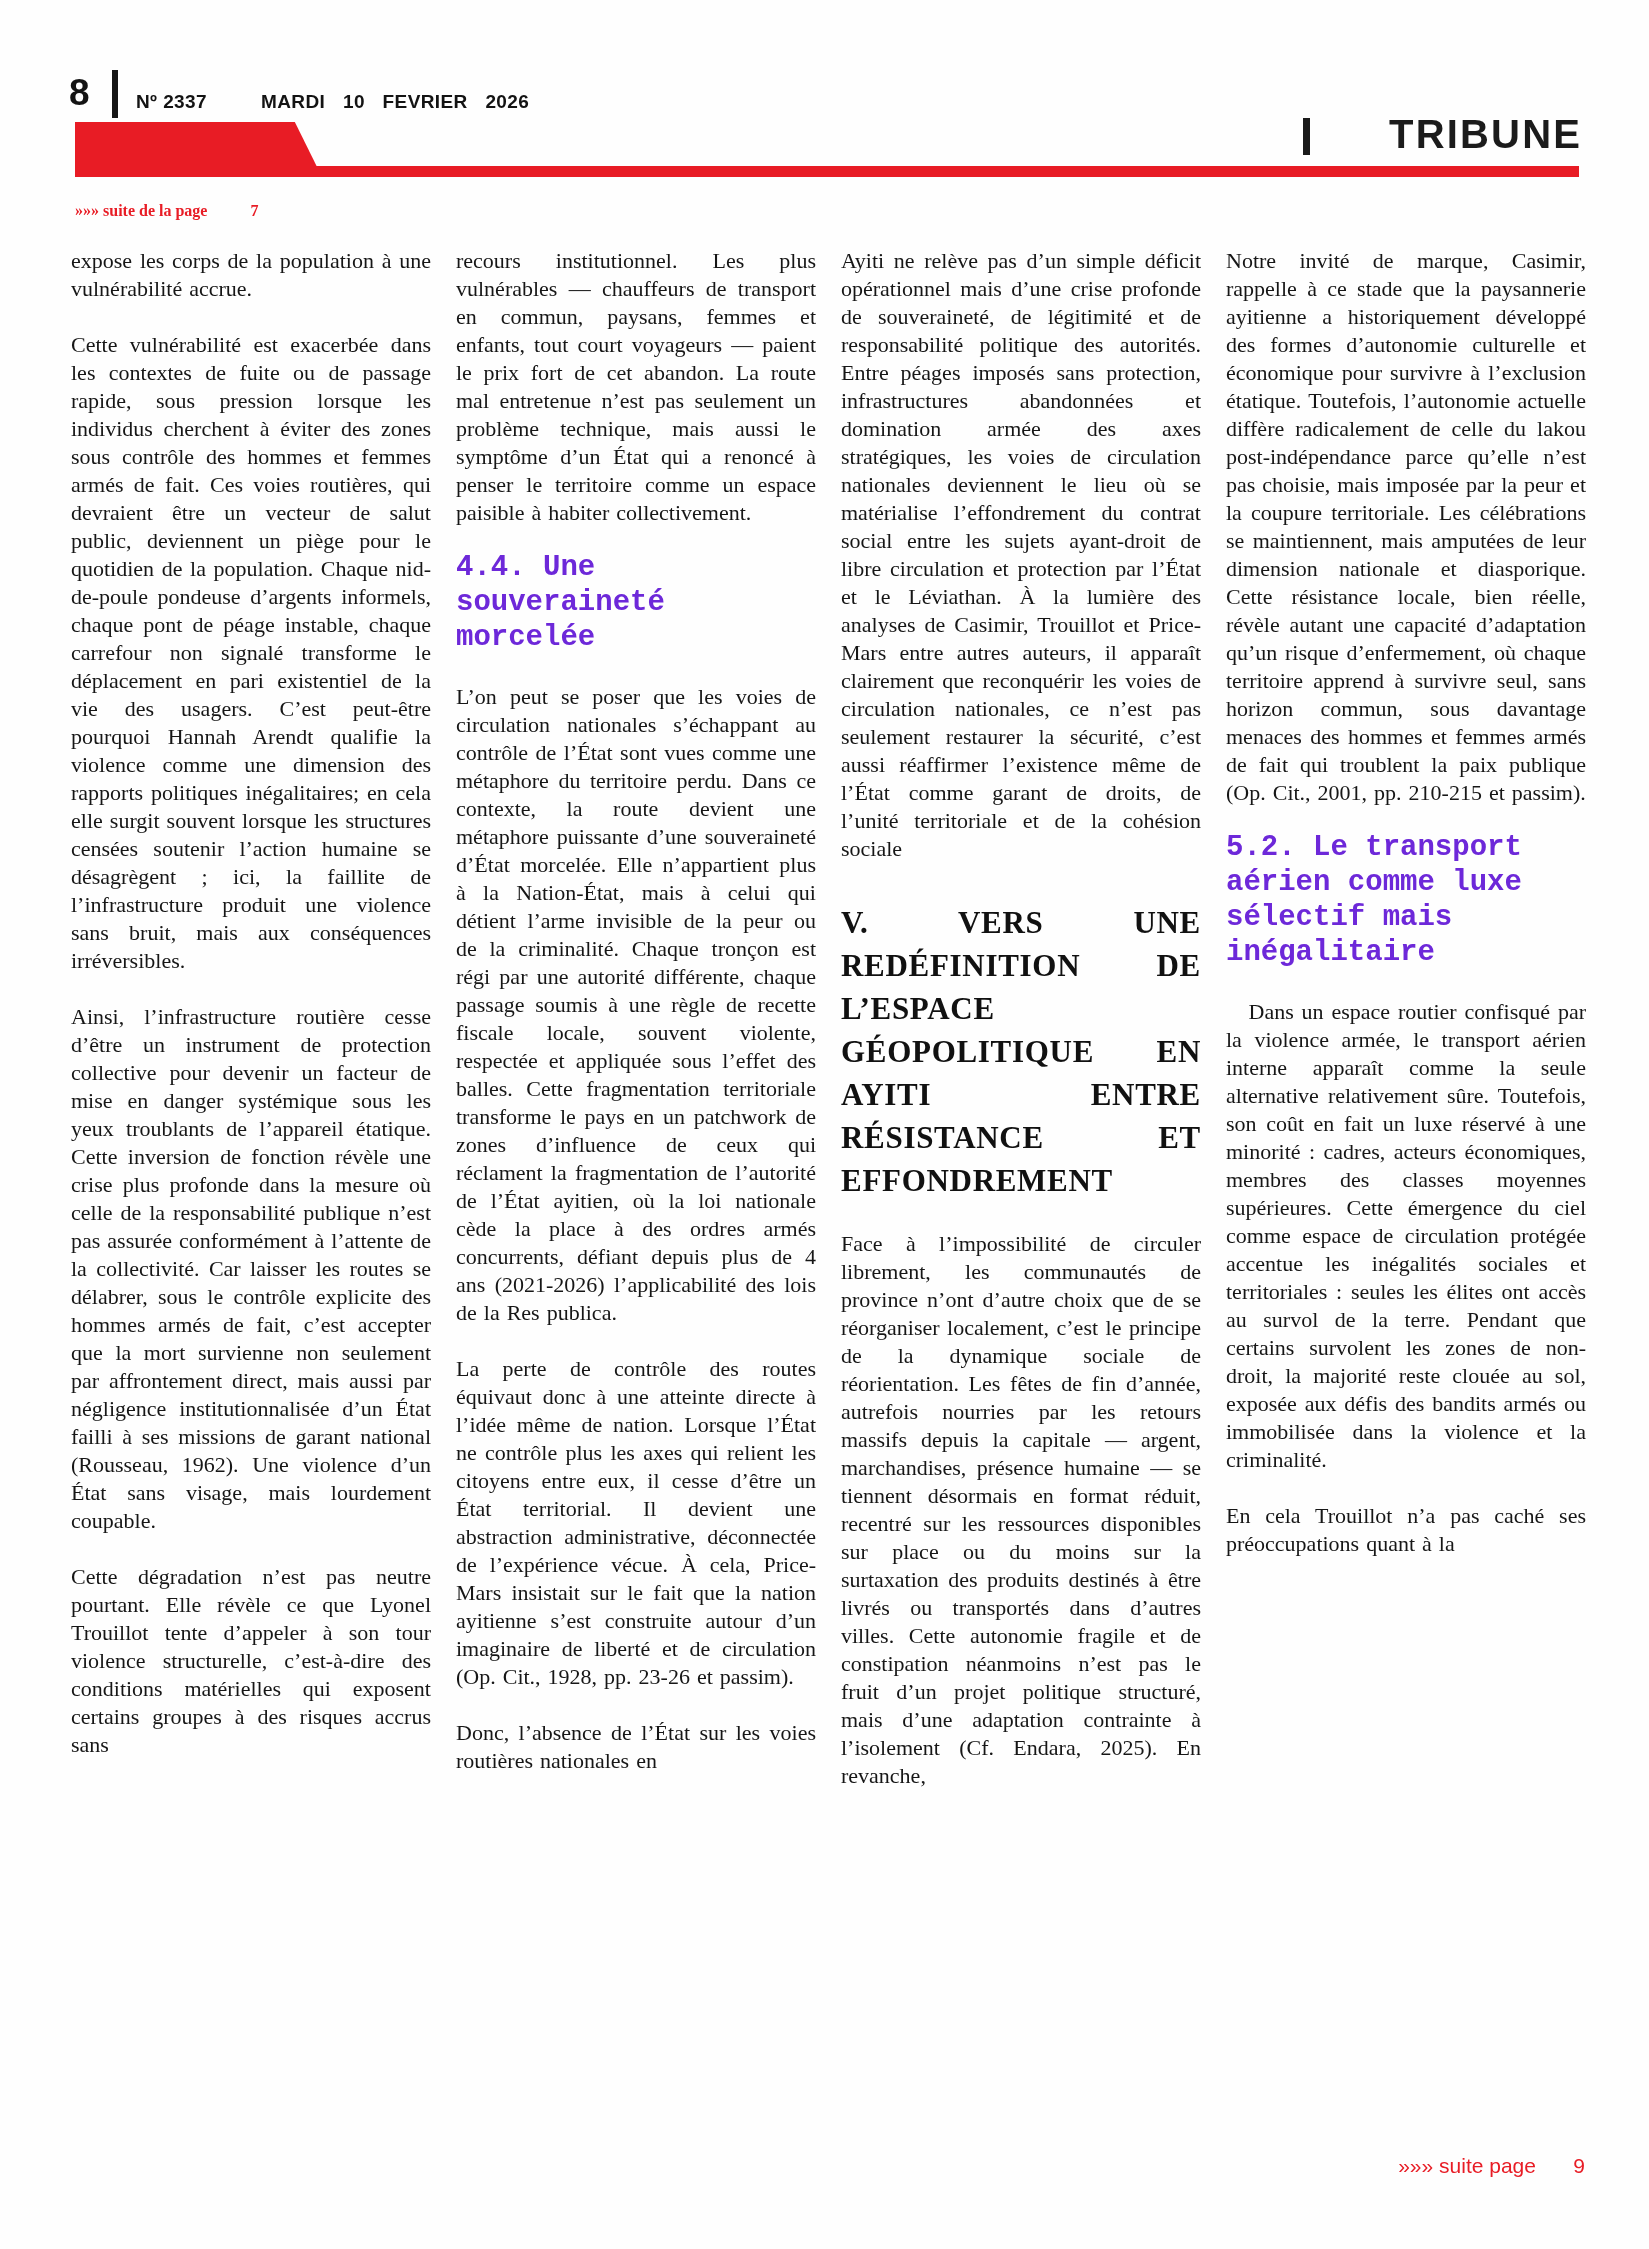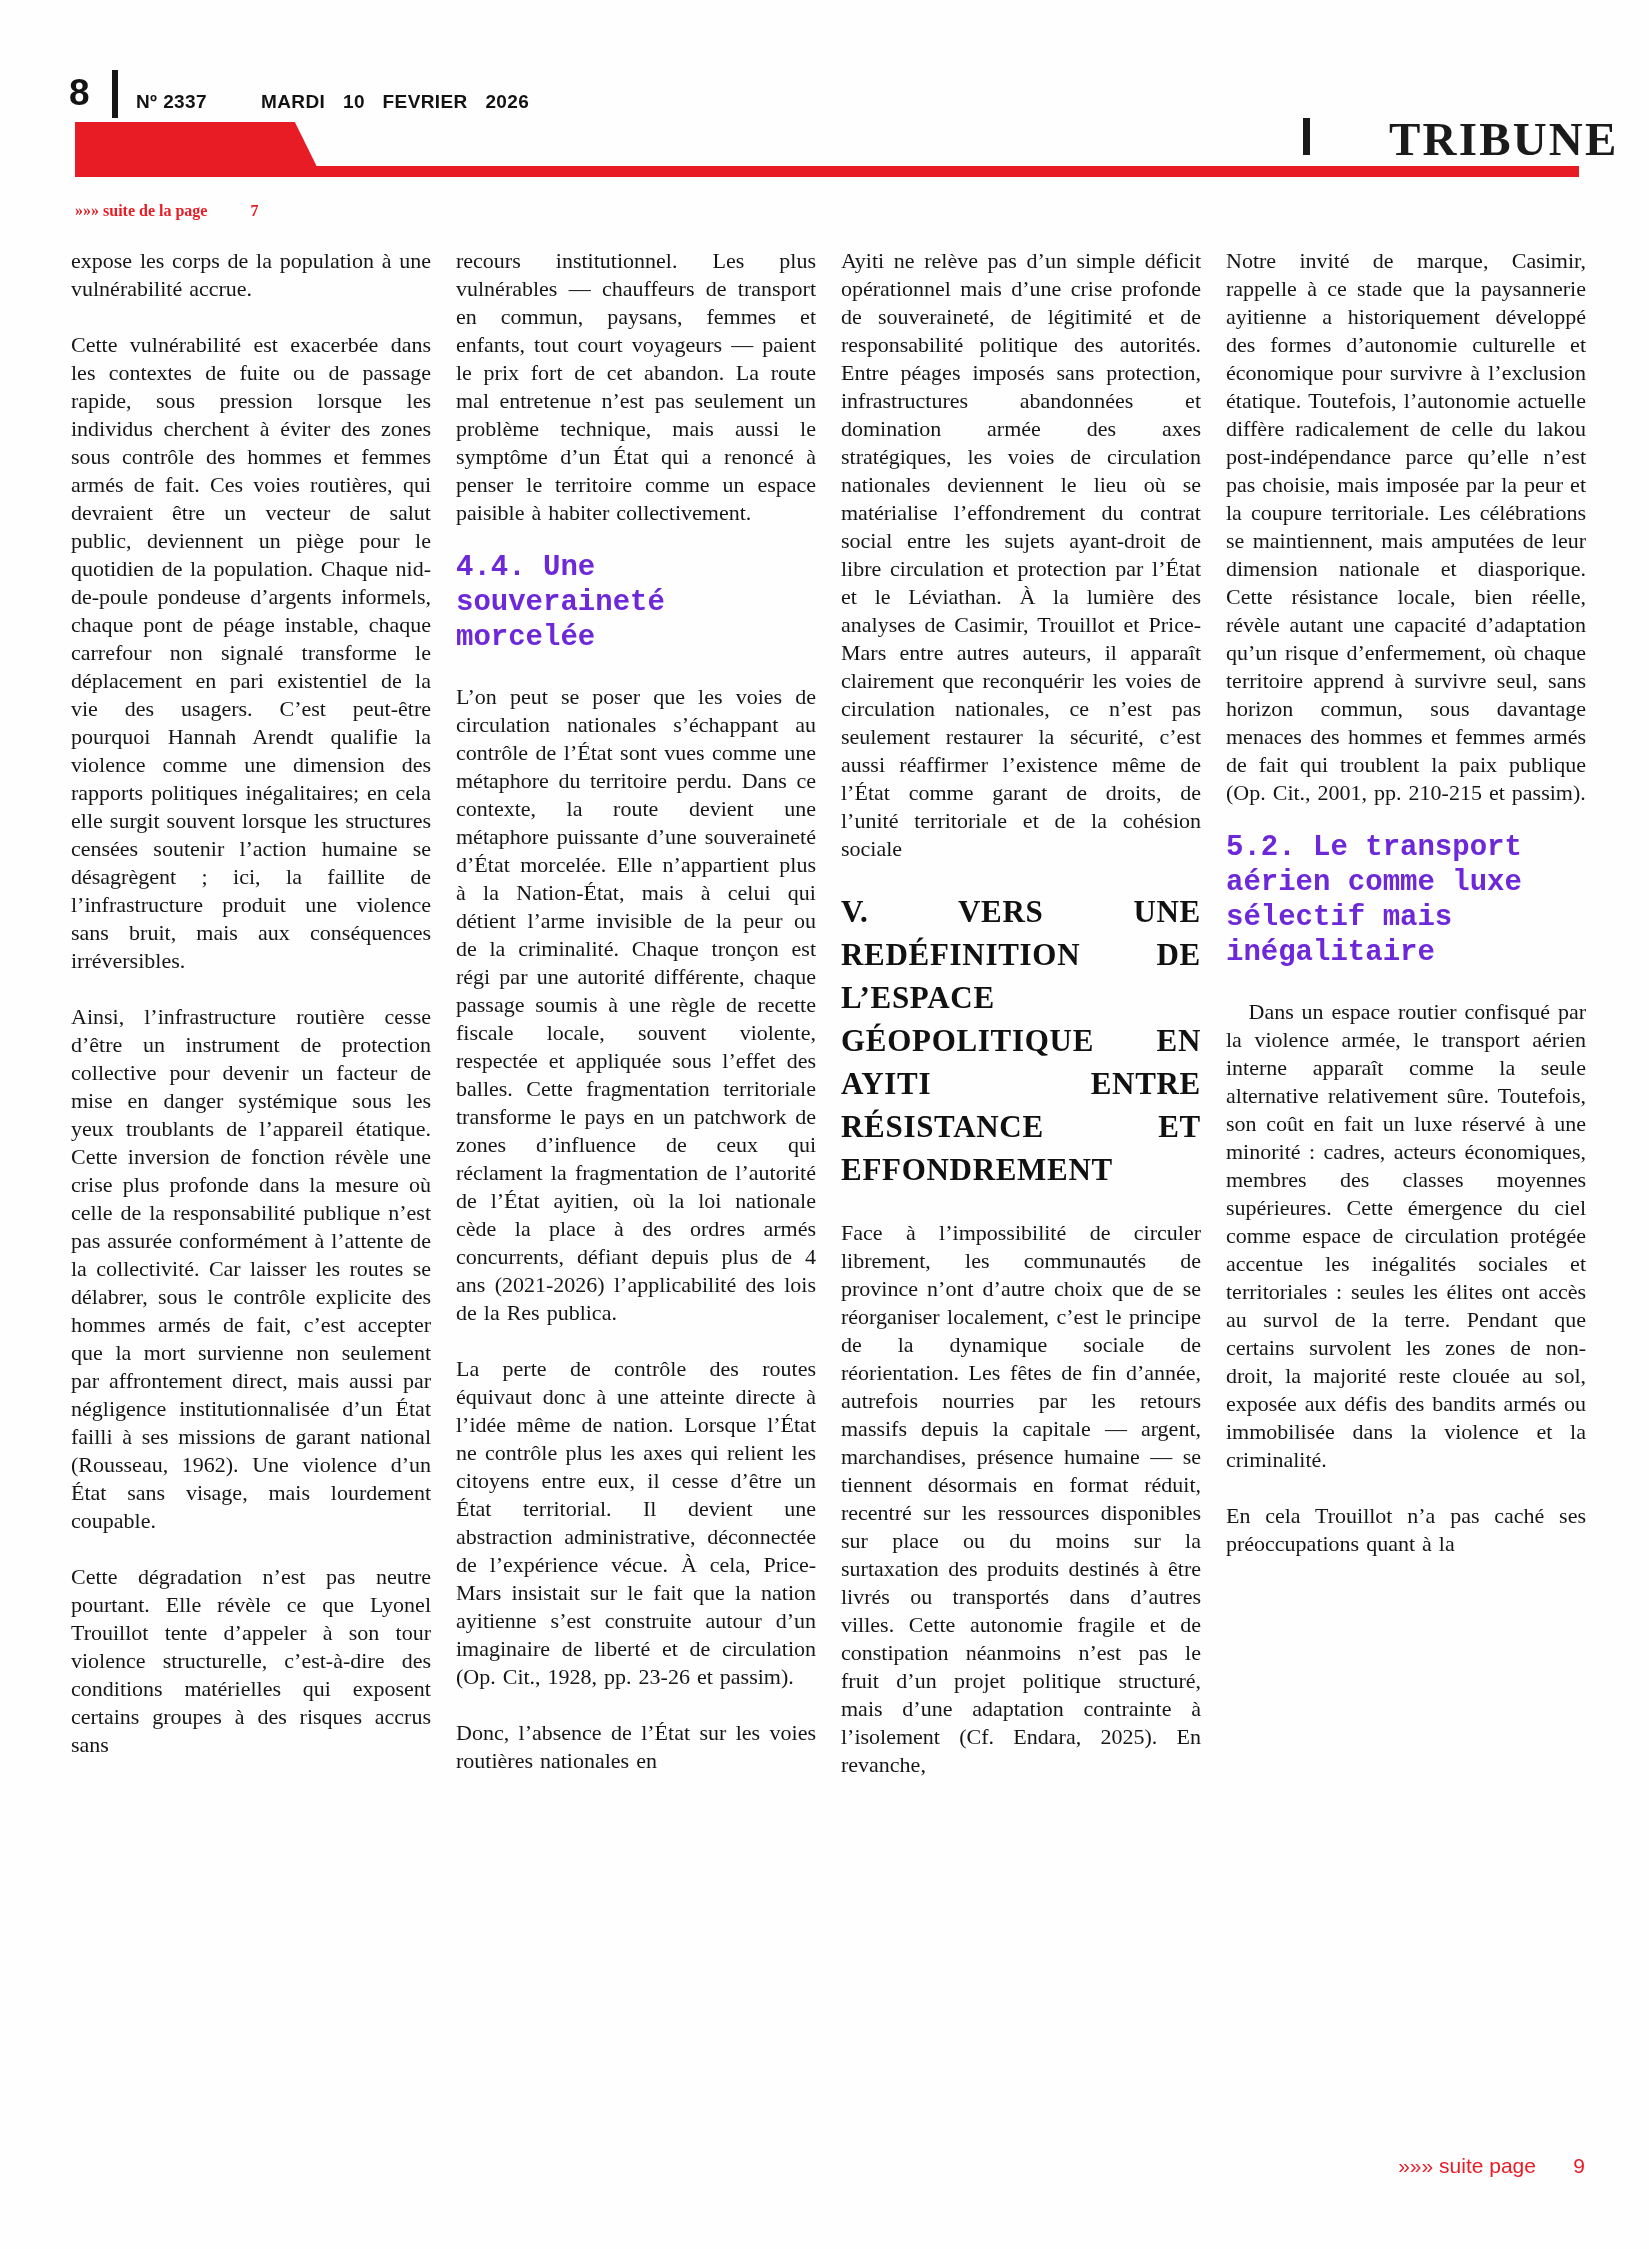--- a/index.html
+++ b/index.html
@@ -47,22 +47,22 @@
   .redstrip {
     position: absolute; left: 75px; top: 166px;
     width: 1504px; height: 11.2px; background: var(--red);
   }
   .section-bar {
     position: absolute; left: 1303px; top: 118px;
     width: 6.7px; height: 37px; background: #1a1a1a;
   }
   .section-title {
     position: absolute; left: 1389px; top: 112px;
-    font-family: Liberation Serif, serif;
-    font-weight: 700; font-size: 47px; letter-spacing: 2.2px; color: #1b1b1b;
+    font-family: Liberation Sans, sans-serif;
+    font-weight: 700; font-size: 40px; letter-spacing: 2.2px; color: #1b1b1b;
   }
   .continued-from {
     position: absolute; left: 75px; top: 202px;
     font-family: Liberation Serif, serif;
     font-weight: 600; font-size: 16px; color: var(--red);
   }
   .continued-from .pg { margin-left: 39px; }
   
   .columns {
     position: absolute; left: 71px; top: 247px;
@@ -81,21 +81,21 @@
   .body-p.indent { text-indent: 22.5px; }
   .col > :first-child { margin-top: 0; }
   .sub-head {
     font-family: Liberation Mono, monospace;
     font-weight: 700; font-size: 29px; line-height: 35px;
     margin-top: 22.5px; margin-bottom: 9px; color: #6d28d9;
   }
   .section-head {
     font-family: "Liberation Serif", "DejaVu Serif", serif;
     font-weight: 700; font-size: 31px; line-height: 43px;
-    margin-top: 27px; margin-bottom: 10.5px; color: #111;
+    margin-top: 38px; margin-bottom: 10.5px; color: #111;
     text-align: justify; text-align-last: left;
     word-spacing: 10.5px; letter-spacing: 0.7px;
   }
   
   .footer-cont {
     position: absolute; left: 1225px; top: 2154px; width: 360px;
     text-align: right;
     font-family: "Liberation Sans", sans-serif;
     font-weight: 400; font-size: 21px; color: var(--red);
   }

